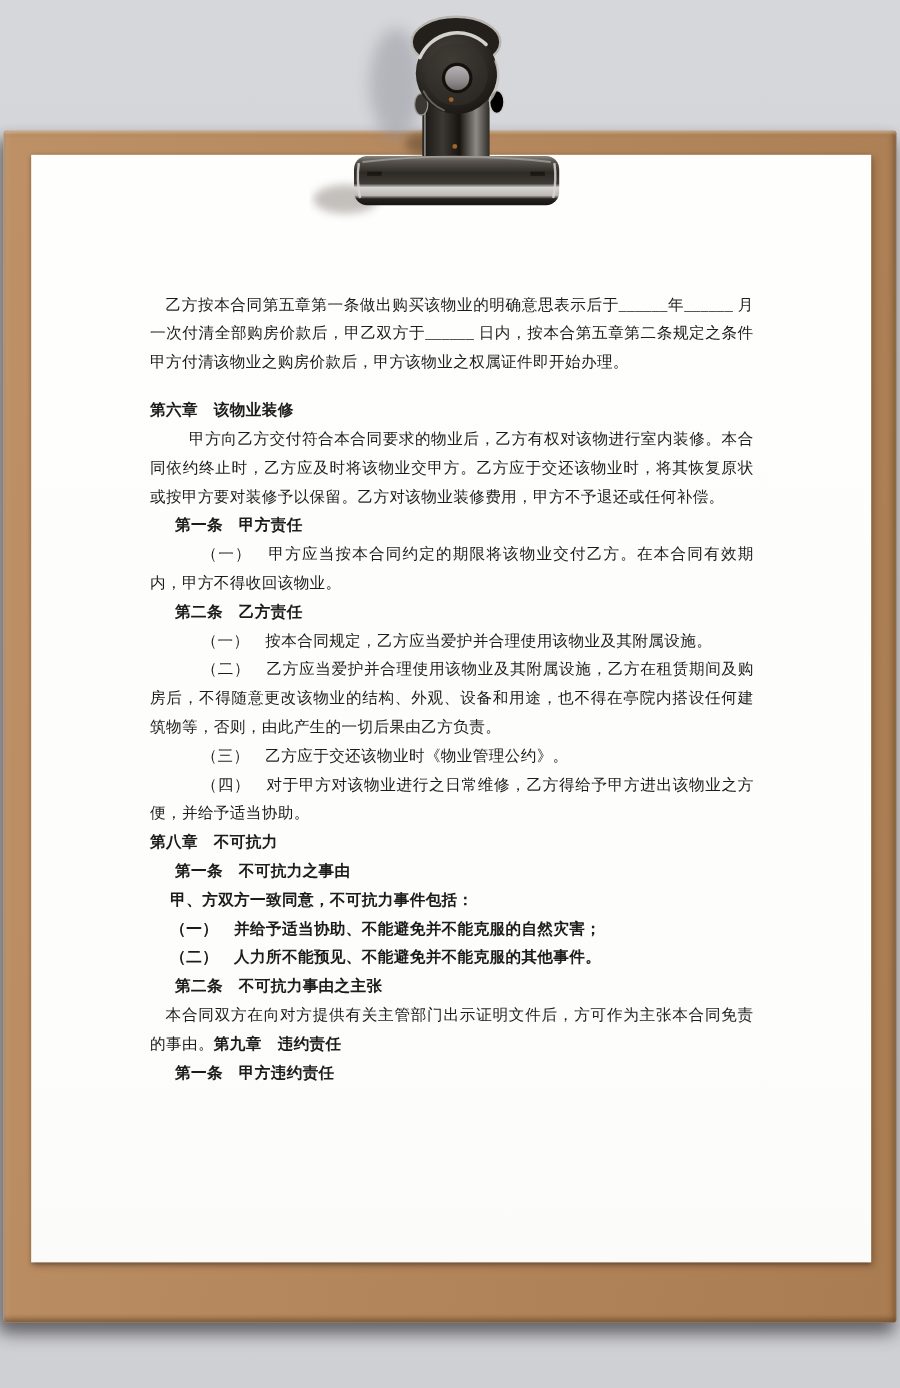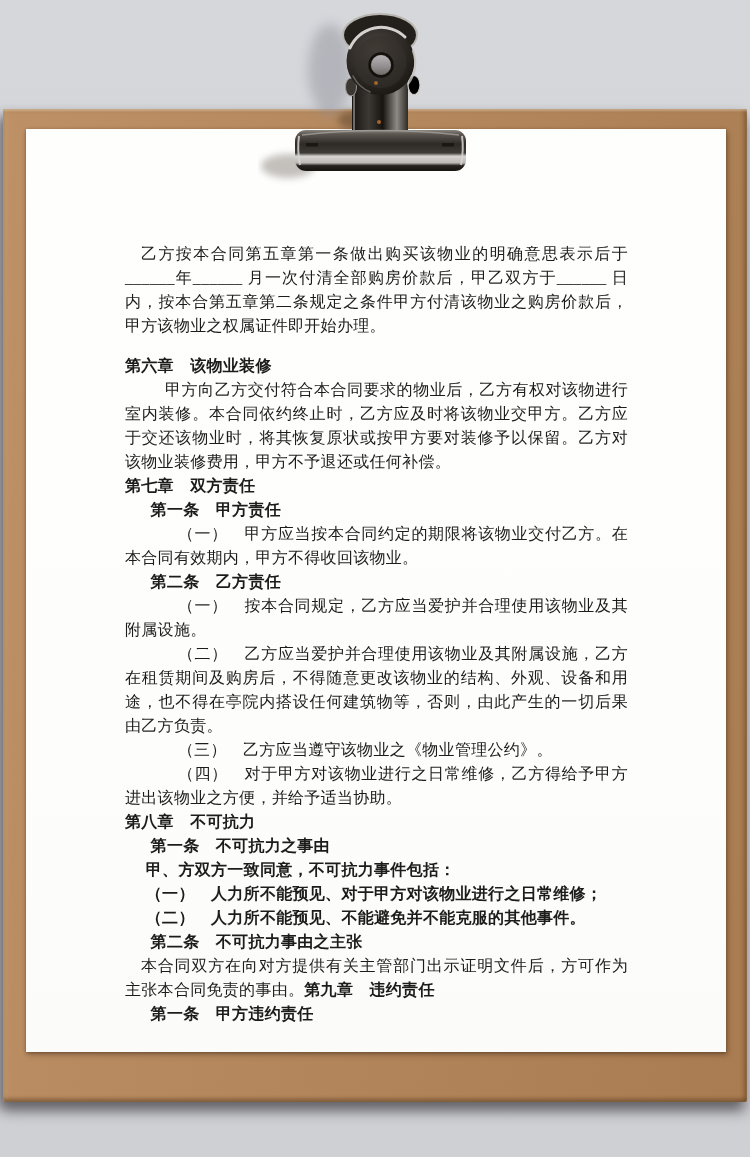--- a/index.html
+++ b/index.html
@@ -16,21 +16,21 @@
       inset 0 2px 2px rgba(255,235,210,.35), inset 0 -3px 4px rgba(60,35,10,.40),
       inset 3px 0 4px rgba(255,235,210,.20), inset -3px 0 5px rgba(60,35,10,.30);
   }
   .paper{
     position:absolute;left:26px;top:129px;width:700px;height:923px;
     background:linear-gradient(180deg,#fefefd 0%,#fdfdfb 70%,#fbfbf9 100%);
     box-shadow:0 1px 3px rgba(40,25,10,.40), 2px 3px 6px rgba(40,25,10,.25);
   }
   .text-block{
     position:absolute;left:125px;top:242px;width:503px;
-    font-size:16px;line-height:24px;color:#1c1c1c;
+    font-size:13px;line-height:24px;color:#1c1c1c;
     text-align:justify;letter-spacing:.3px;
   }
   .p{margin:0;}
   .indent-1{text-indent:1em;}
   .indent-25{text-indent:2.5em;}
   .chapter{font-weight:bold;text-indent:0;}
   .gap-top{margin-top:16px;}
   .article{font-weight:bold;text-indent:1.6em;}
   .item-a{text-indent:3.3em;}
   .item-b{text-indent:1.3em;font-weight:bold;}
@@ -41,32 +41,31 @@
 <body>
 
 <div class="board"></div>
 
 <div class="paper"></div>
 
 <div class="text-block">
   <p class="p indent-1">乙方按本合同第五章第一条做出购买该物业的明确意思表示后于______年______ 月一次付清全部购房价款后，甲乙双方于______ 日内，按本合第五章第二条规定之条件甲方付清该物业之购房价款后，甲方该物业之权属证件即开始办理。</p>
   <p class="p chapter gap-top">第六章　该物业装修</p>
   <p class="p indent-25">甲方向乙方交付符合本合同要求的物业后，乙方有权对该物进行室内装修。本合同依约终止时，乙方应及时将该物业交甲方。乙方应于交还该物业时，将其恢复原状或按甲方要对装修予以保留。乙方对该物业装修费用，甲方不予退还或任何补偿。</p>
-  <p class="p chapter">第七章　双方责任</p>
   <p class="p article">第一条　甲方责任</p>
   <p class="p item-a">（一）　甲方应当按本合同约定的期限将该物业交付乙方。在本合同有效期内，甲方不得收回该物业。</p>
   <p class="p article">第二条　乙方责任</p>
   <p class="p item-a">（一）　按本合同规定，乙方应当爱护并合理使用该物业及其附属设施。</p>
   <p class="p item-a">（二）　乙方应当爱护并合理使用该物业及其附属设施，乙方在租赁期间及购房后，不得随意更改该物业的结构、外观、设备和用途，也不得在亭院内搭设任何建筑物等，否则，由此产生的一切后果由乙方负责。</p>
-  <p class="p item-a">（三）　乙方应当遵守该物业之《物业管理公约》。</p>
+  <p class="p item-a">（三）　乙方应于交还该物业时《物业管理公约》。</p>
   <p class="p item-a">（四）　对于甲方对该物业进行之日常维修，乙方得给予甲方进出该物业之方便，并给予适当协助。</p>
   <p class="p chapter">第八章　不可抗力</p>
   <p class="p article">第一条　不可抗力之事由</p>
   <p class="p item-b">甲、方双方一致同意，不可抗力事件包括：</p>
-  <p class="p item-b">（一）　人力所不能预见、对于甲方对该物业进行之日常维修；</p>
+  <p class="p item-b">（一）　并给予适当协助、不能避免并不能克服的自然灾害；</p>
   <p class="p item-b">（二）　人力所不能预见、不能避免并不能克服的其他事件。</p>
   <p class="p article">第二条　不可抗力事由之主张</p>
   <p class="p indent-1"><span>本合同双方在向对方提供有关主管部门出示证明文件后，方可作为主张本合同免责的事由。</span><span class="bold-inline">第九章　违约责任</span></p>
   <p class="p article">第一条　甲方违约责任</p>
 </div>
 
 <svg class="clip" viewBox="0 0 244 192" xmlns="http://www.w3.org/2000/svg">
   <defs>
     <filter id="blur8" x="-60%" y="-60%" width="220%" height="220%">
         <feGaussianBlur stdDeviation="6"></feGaussianBlur>

